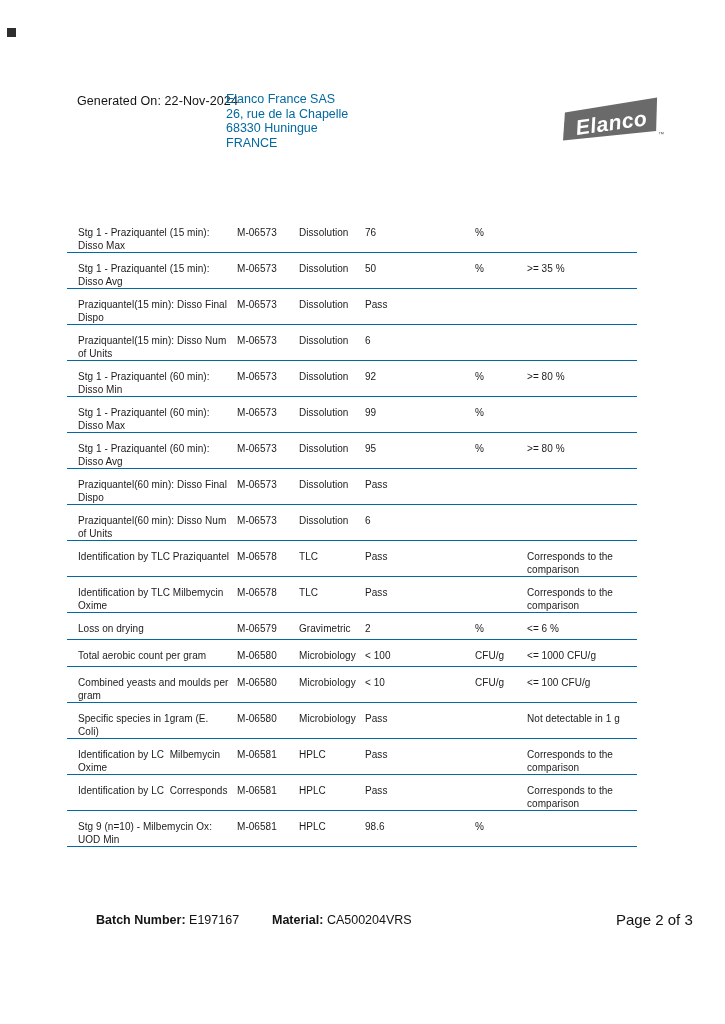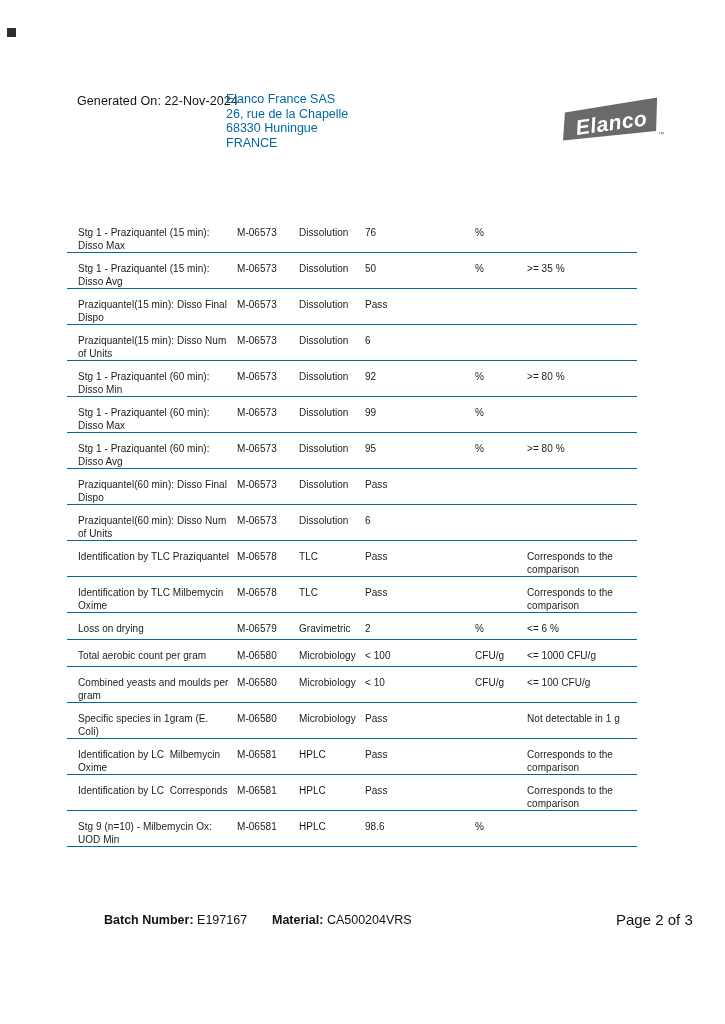--- a/index.html
+++ b/index.html
@@ -46,21 +46,21 @@
   }
   .cell {
     font-size:10px; line-height:13px; color:#1b1b1b; white-space:pre-wrap;
     letter-spacing:0.05px;
   }
   .cell.param  { padding-left:11px; padding-right:6px; }
   .cell.spec   { padding-right:4px; }
   .footer-batch, .footer-material, .footer-page {
     position:absolute; top:913px; font-size:12.5px; color:#141414;
   }
-  .footer-batch    { left:88px;padding-left:16px; }
+  .footer-batch    { left:80px;padding-left:16px; }
   .footer-material { left:272px; }
   .footer-page     { left:616px; top:911px; font-size:15px; }
   .flabel { font-weight:bold; }
 </style>
 </head>
 <body>
 
 <div class="page">
 
   <div class="artifact"></div>

